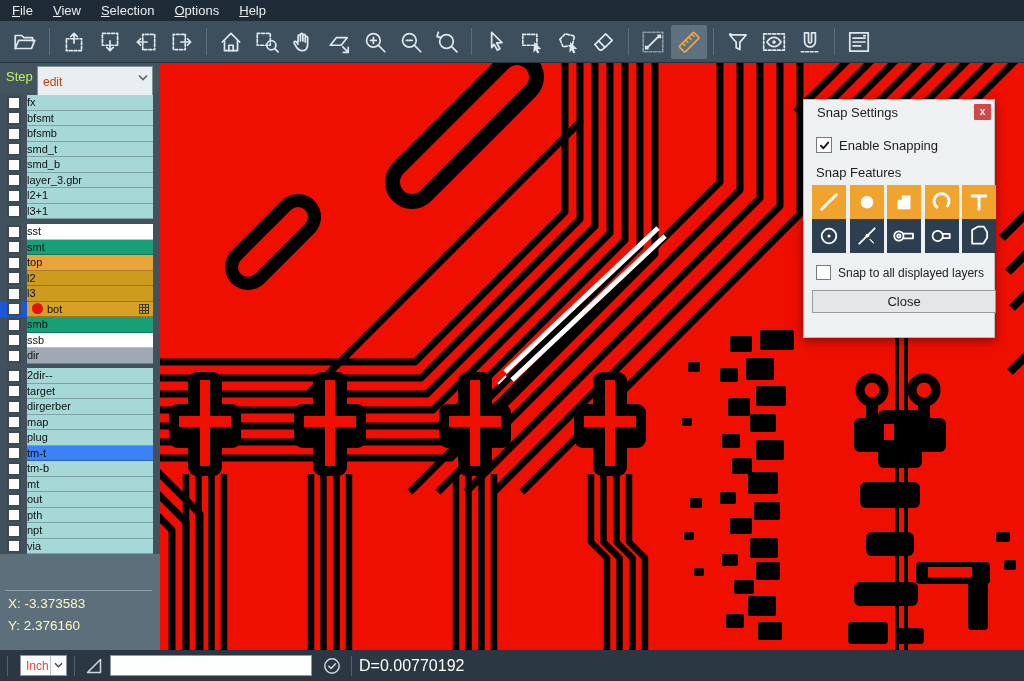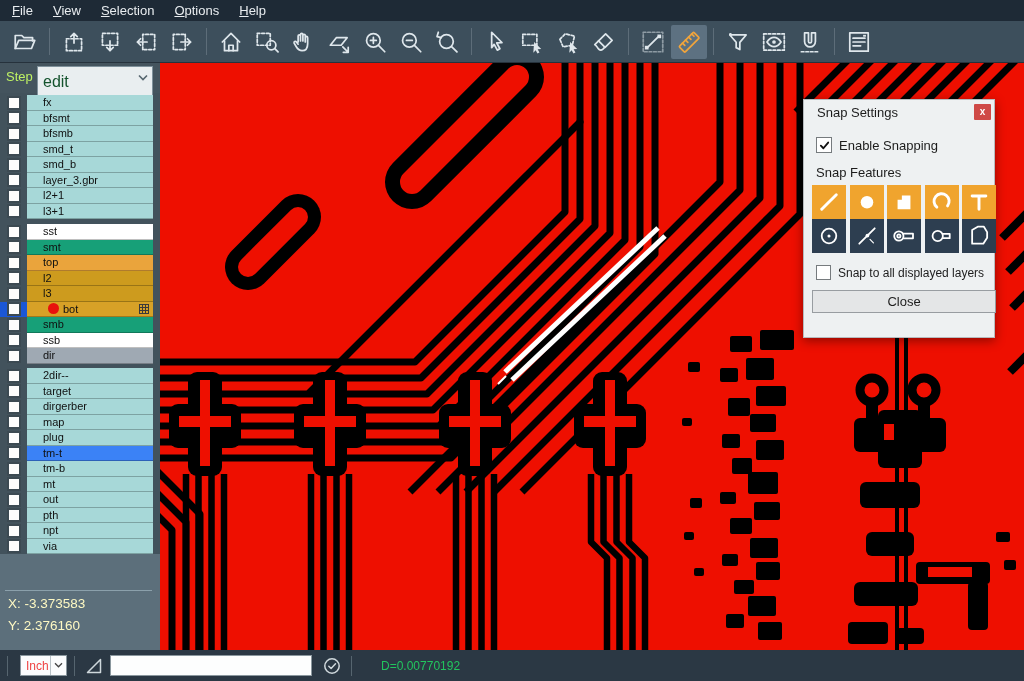--- a/index.html
+++ b/index.html
@@ -17,29 +17,29 @@
   .tb-btn{width:36px;height:34px;display:flex;align-items:center;justify-content:center;border-radius:2px;flex:0 0 auto}
   .tb-btn.active{background:#5d7181}
   .tb-btn svg{width:26px;height:26px;stroke:#dfe7ec;fill:none;stroke-width:1.6;
               stroke-linecap:round;stroke-linejoin:round}
   .tb-sep{width:1px;height:27px;background:#5d6d79;margin:0 6px;flex:0 0 auto}
   
   #sidebar{position:absolute;top:62px;left:0;width:160px;height:588px;background:#42525c;z-index:4}
   #steprow{position:absolute;top:0;left:0;right:0;height:31px;background:#44545e}
   #steplabel{position:absolute;left:6px;top:7px;font-size:13px;color:#bef264}
   #stepselect{position:absolute;left:37px;top:4px;width:116px;height:32px;background:#e9eef0;
-              border:1px solid #7f919b;display:flex;align-items:center;font-size:16px;color:#14532d;
+              border:1px solid #7f919b;display:flex;align-items:center;font-size:12px;color:#c2410c;
               padding-left:5px;box-sizing:border-box}
   #stepselect svg{position:absolute;right:4px;top:7px;width:10px;height:8px;stroke:#56666f;
                   fill:none;stroke-width:1.6}
   .lgroup{position:absolute;left:0;right:0}
   .lrow{display:flex;align-items:center;height:15.5px}
   .cbcell{width:27px;height:100%;display:flex;align-items:center;justify-content:center;flex:0 0 auto}
   .cb{width:10px;height:10px;background:#fdfdfd;border:2px solid #3c4a53;box-sizing:content-box}
-  .lname{flex:1;height:100%;margin-right:7px;display:flex;align-items:center;padding-left:16px;
+  .lname{flex:1;height:100%;margin-right:7px;display:flex;align-items:center;padding-left:0;
          font-size:11px;color:#101010;border-bottom:1px solid rgba(0,0,0,.25);box-sizing:border-box;
          white-space:nowrap;overflow:hidden}
   .lrow.sel .cbcell{background:#1b57d6}
   .reddot{width:11px;height:11px;border-radius:50%;background:#e8100c;margin:0 4px 0 5px;flex:0 0 auto}
   .gridico{margin-left:auto;margin-right:4px;flex:0 0 auto}
   #side-bottom{position:absolute;left:0;right:0;top:492px;bottom:0;background:#5c6f7b}
   #side-hr{position:absolute;top:36px;left:5px;right:8px;height:1px;background:#8ba0ab}
   .coord{position:absolute;left:8px;font-size:13.5px;color:#fef9c3}
   #coordx{top:42px}
   #coordy{top:64px}
@@ -75,21 +75,21 @@
   .bb-sep{width:1px;height:20px;background:#56656f;margin:0 7px;flex:0 0 auto}
   #unitbox{width:47px;height:21px;background:#fbfcfd;border:1px solid #8a979e;display:flex;
            align-items:center;font-size:12px;color:#ef4444;box-sizing:border-box;margin-left:5px}
   #unitbox .utxt{padding-left:5px;flex:1}
   #unitbox .uchev{width:15px;height:100%;border-left:1px solid #b9c2c7;display:flex;align-items:center;justify-content:center}
   #unitbox svg{width:9px;height:7px;stroke:#444;fill:none;stroke-width:1.5}
   .bb-ico svg{width:20px;height:20px;stroke:#cfd8dc;fill:none;stroke-width:1.5;stroke-linecap:round;stroke-linejoin:round}
   .bb-ico{display:flex;align-items:center;justify-content:center;width:24px}
   #bbinput{width:202px;height:21px;border:1px solid #8a979e;background:#fdfefe;box-sizing:border-box;
            margin:0 8px 0 4px;font-size:12px;padding:0 4px;font-family:"Liberation Sans",sans-serif}
-  #dval{color:#22c55e;font-size:12px;margin-left:22px}
+  #dval{color:#ffffff;font-size:16px;margin-left:0}
 </style>
 </head>
 <body>
 
 <div id="menubar">
     <div class="menu-item"><span class="u">F</span>ile</div>
     <div class="menu-item"><span class="u">V</span>iew</div>
     <div class="menu-item"><span class="u">S</span>election</div>
     <div class="menu-item"><span class="u">O</span>ptions</div>
     <div class="menu-item"><span class="u">H</span>elp</div>

